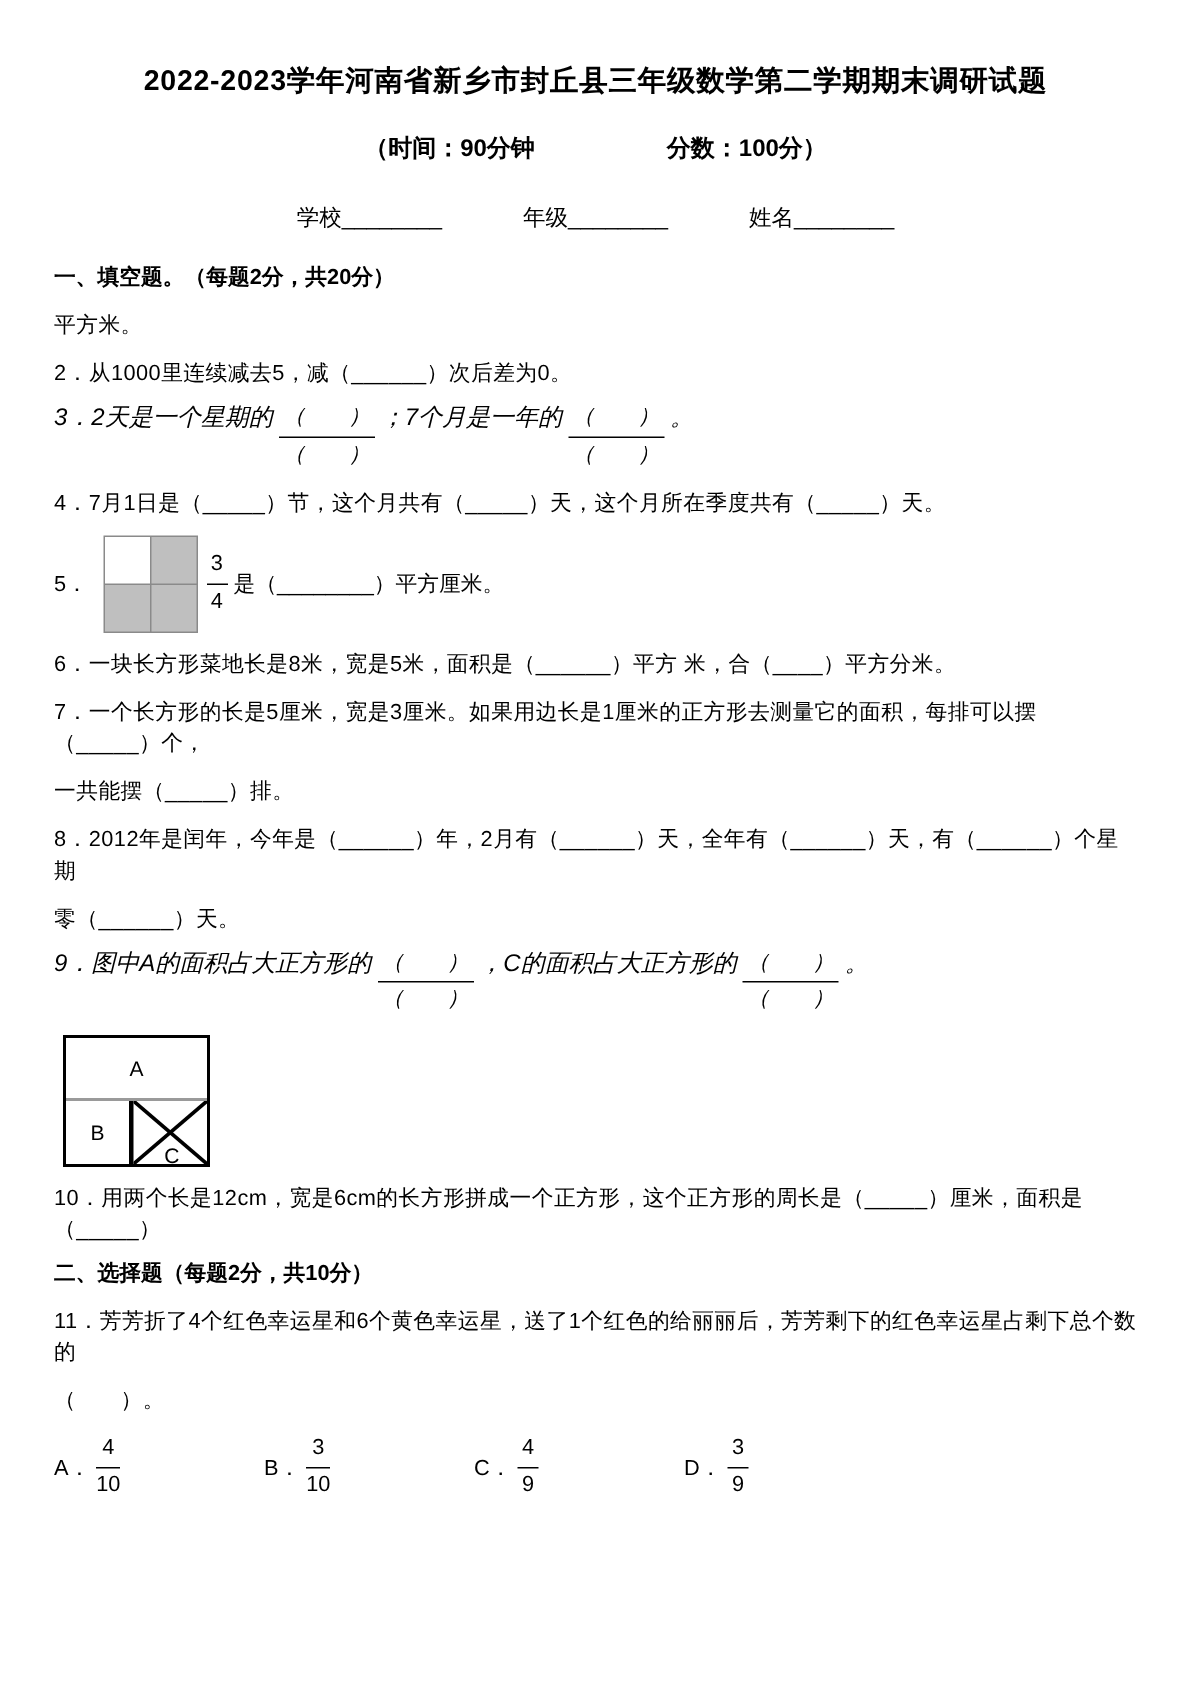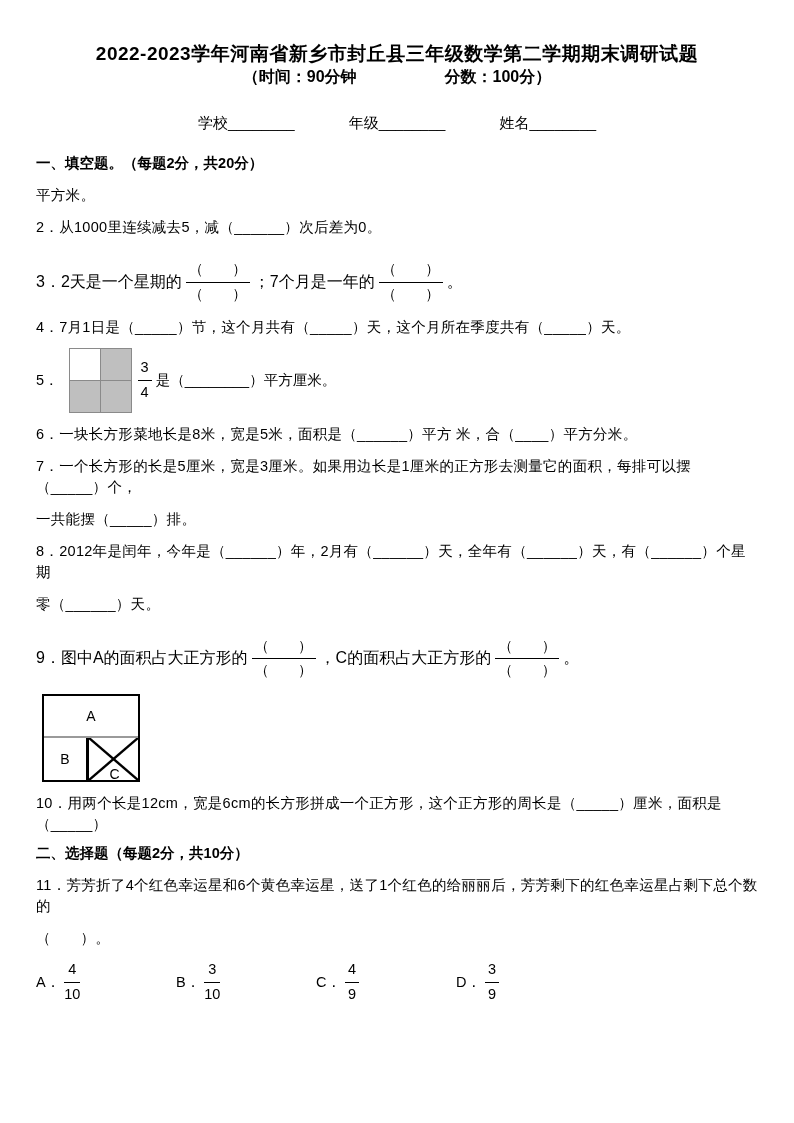--- a/index.html
+++ b/index.html
@@ -14,39 +14,40 @@
   .page { width: 794px; height: 1123px; padding: 0 36px; }
 
   .title {
     padding-top: 41px;
     text-align: center;
     font-size: 19px;
     font-weight: bold;
     letter-spacing: 0.5px;
   }
   .meta-line {
+    margin-top: 22px;
     display: flex; justify-content: center; gap: 88px;
     font-size: 16px; font-weight: bold;
   }
   .fields-line {
     margin-top: 26px;
     display: flex; justify-content: center; gap: 54px;
     font-size: 15px;
   }
 
   .sec-header {
     margin-top: 20px;
     font-size: 14.5px; font-weight: bold; line-height: 21px;
   }
   .line {
     margin-top: 11px;
     font-size: 14.5px; line-height: 21px;
     letter-spacing: 0.3px;
   }
-  .frac-line { display: flex; align-items: center; flex-wrap: nowrap; margin-top: 21px; }
+  .frac-line { display: flex; flex-wrap: nowrap; margin-top: 8px; font-style: italic; }
 
   .frac {
     display: inline-block; vertical-align: middle;
     text-align: center; margin: 0 4px;
     font-size: 14.5px; line-height: 1.5;
   }
   .frac .num { display: block; border-bottom: 1.5px solid #000; padding: 0 3px 1px; }
   .frac .den { display: block; padding-top: 1px; }
 
   

